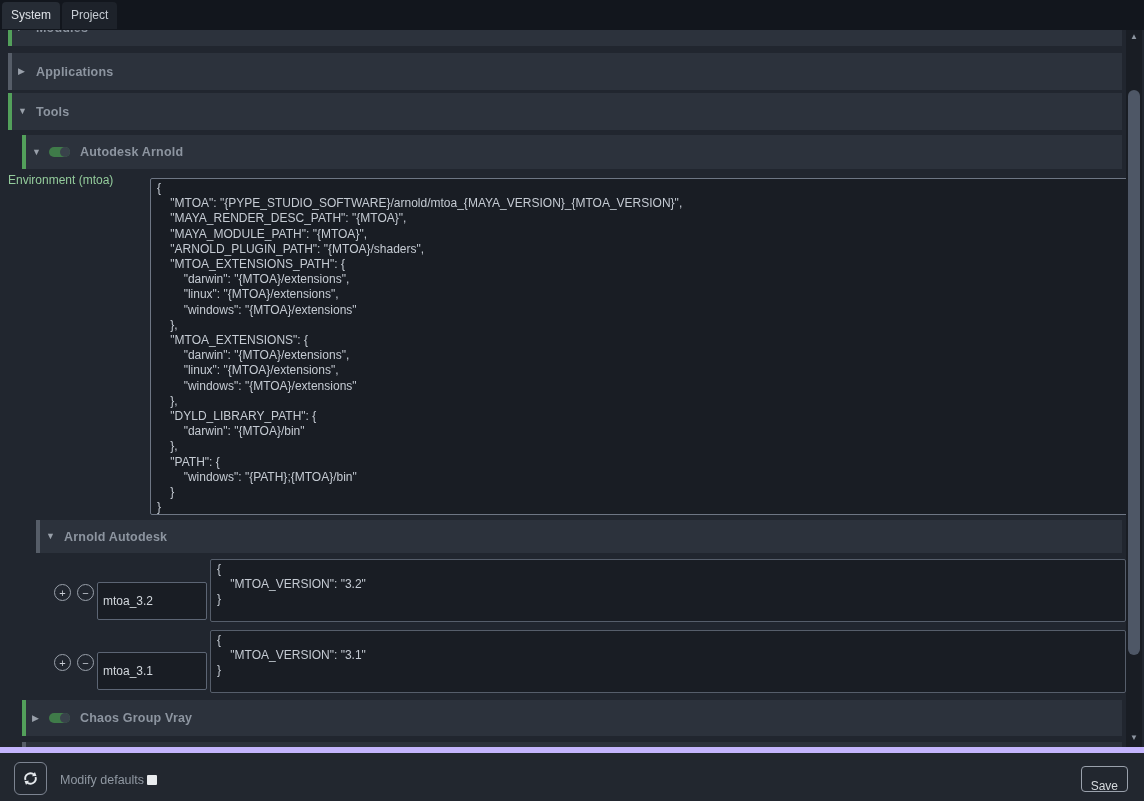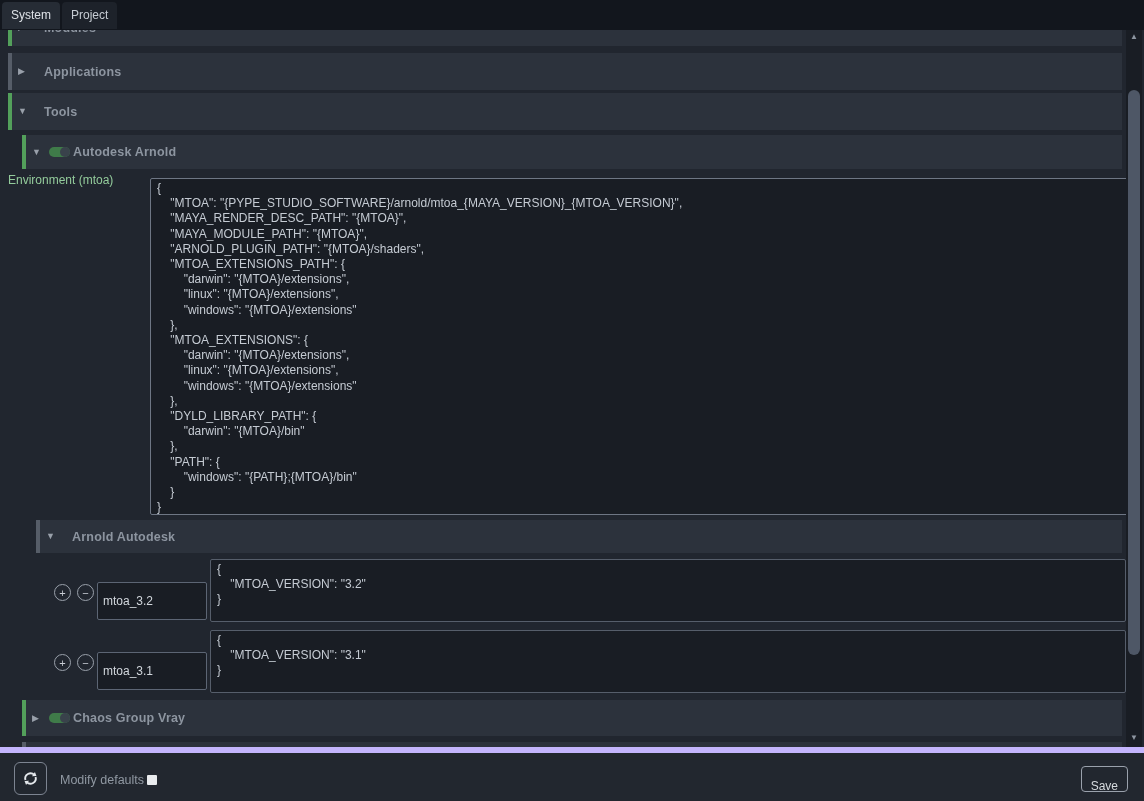--- a/index.html
+++ b/index.html
@@ -22,22 +22,22 @@
   .tabbar{position:absolute;top:0;left:0;width:100%;height:30px;background:var(--bg-window);display:flex;align-items:center;padding-left:2px;}
   .tab{font-size:12px;color:#c6ccd3;padding:6px 9px 7px 9px;border-radius:4px 4px 0 0;background:#1d222a;margin-right:2px;cursor:default;}
   .tab.active{background:#262c35;color:#dde1e6;}
 
   
   .scrollarea{position:absolute;top:30px;left:0;right:0;height:717px;background:var(--bg-content);overflow:hidden;}
 
   .hdr{position:absolute;background:var(--bg-row);display:flex;align-items:center;border-left:4px solid #565d68;}
   .hdr.green{border-left-color:var(--accent-green);}
   .hdr .arrow{font-size:9px;color:#99a0aa;width:10px;margin-left:6px;flex:none;line-height:1;}
-  .hdr .title{font-size:12.5px;font-weight:bold;color:var(--text-title);letter-spacing:.2px;margin-left:16px;}
-  .hdr .title.sub{margin-left:3px;}
+  .hdr .title{font-size:12.5px;font-weight:bold;color:var(--text-title);letter-spacing:.2px;margin-left:8px;}
+  .hdr .title.sub{margin-left:10px;}
 
   .toggle{position:relative;width:21px;height:10px;border-radius:5px;background:var(--toggle-on);margin-left:7px;flex:none;cursor:pointer;}
   .toggle .knob{position:absolute;right:0;top:0;width:10px;height:10px;border-radius:50%;background:#39424b;}
 
   .clip{position:absolute;overflow:hidden;}
   .clip .hdr{position:relative;top:-21px;width:100%;height:37px;}
 
   .env-label{position:absolute;font-size:12px;color:var(--label-green);text-align:left;}
 
   textarea.json-edit{

